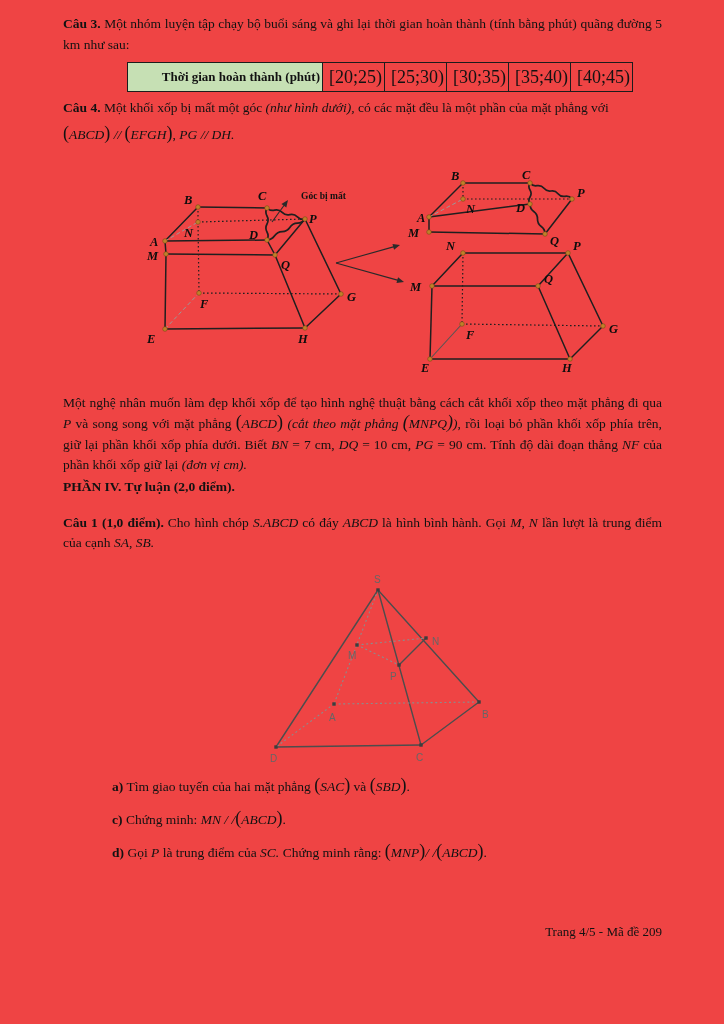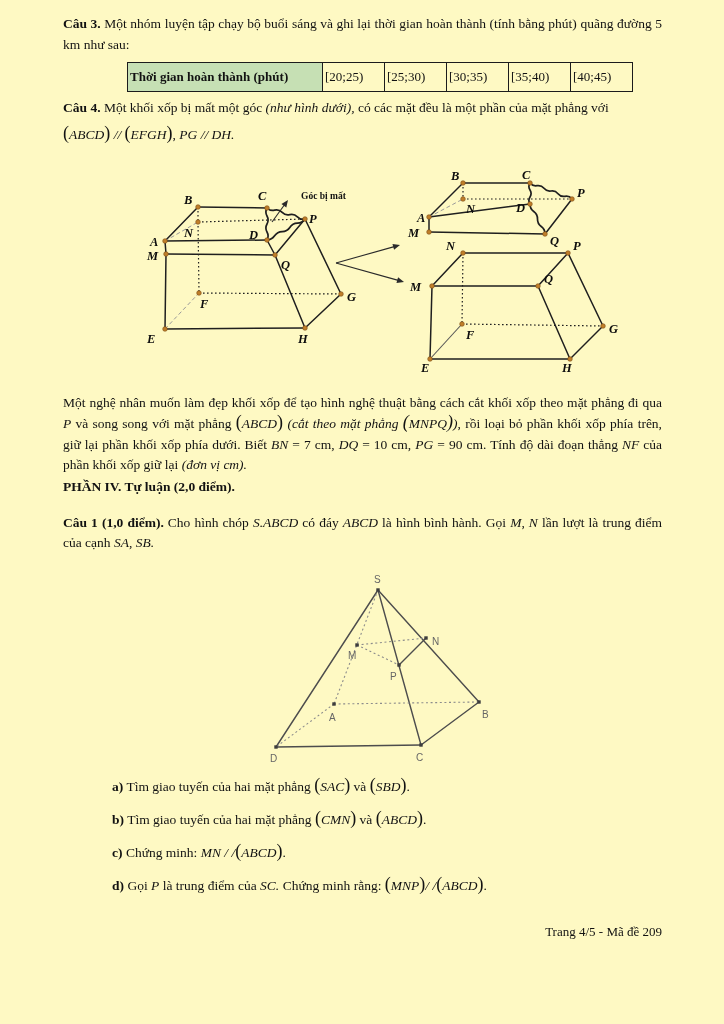--- a/index.html
+++ b/index.html
@@ -1,29 +1,29 @@
 <!DOCTYPE html>
 <html><head>
 <meta charset="utf-8">
 <style>
   html,body{margin:0;padding:0;background:#ffffff;}
-  .page{width:724px;height:1024px;position:relative;background:#fef9c3;box-sizing:border-box;
+  .page{width:724px;height:1024px;position:relative;background:#ef4444;box-sizing:border-box;
         padding:14px 62px 0 63px;font-family:"Liberation Serif",serif;font-size:13.5px;color:#121212;
         overflow:hidden;}
   p{margin:0;line-height:20.5px;}
   .j{text-align:justify;}
   .st-b{font-weight:700;}
   .st-i{font-style:italic;}
   .st-m{font-style:italic;}
   .st-big{font-size:18px;line-height:1;}
   .p-cau3{margin-bottom:0;}
   table.freq{border-collapse:collapse;margin:7px 0 6px 64px;}
-  .freq td{border:1px solid #1c1c1c;text-align:left;vertical-align:middle;padding:0 2px;}
+  .freq td{border:1px solid #1c1c1c;text-align:right;vertical-align:middle;padding:0 2px;}
   .freq .hd{background:#c6e0b4;font-weight:700;width:190px;font-size:13px;}
-  .freq .iv{width:57px;font-size:13px;}
+  .freq .iv{width:57px;font-size:18px;}
   .freq .ct{font-family:"Liberation Sans",sans-serif;font-size:12.5px;}
   .freq .r1 td{height:28px;}
   .freq .r2 td{height:24px;}
   .p-hay{margin-bottom:5px;}
   .p-cau4{margin-bottom:3px;}
   .mathline{line-height:26px;margin-bottom:3px;}
   .figwrap1{position:relative;height:242px;}
   .figwrap1 svg{position:absolute;left:-63px;top:0;}
   .p-artisan{line-height:20.5px;}
   .p-phan4{margin-bottom:16px;line-height:21px;}
@@ -216,18 +216,17 @@
         <text x="416" y="829" class="pyrlab">C</text>
         <text x="482" y="786" class="pyrlab">B</text>
         <text x="329" y="789" class="pyrlab">A</text>
         <text x="348" y="727" class="pyrlab">M</text>
         <text x="432" y="713" class="pyrlab">N</text>
         <text x="390" y="748" class="pyrlab">P</text>
       </svg>
   </div>
 
   <p class="q"><span class="st-b">a)</span><span> Tìm giao tuyến của hai mặt phẳng </span><span class="st-big">(</span><span class="st-m">SAC</span><span class="st-big">)</span><span> và </span><span class="st-big">(</span><span class="st-m">SBD</span><span class="st-big">)</span><span>.</span></p>
-  <p class="q"><span class="st-b">b)</span><span> Tìm giao tuyến của hai mặt phẳng </span><span class="st-big">(</span><span class="st-m">CMN</span><span class="st-big">)</span><span> và </span><span class="st-big">(</span><span class="st-m">ABCD</span><span class="st-big">)</span><span>.</span></p>
   <p class="q"><span class="st-b">c)</span><span> Chứng minh: </span><span class="st-m">MN</span><span class="st-m"> / /</span><span class="st-big">(</span><span class="st-m">ABCD</span><span class="st-big">)</span><span>.</span></p>
   <p class="q"><span class="st-b">d)</span><span> Gọi </span><span class="st-m">P</span><span> là trung điểm của </span><span class="st-m">SC.</span><span> Chứng minh rằng: </span><span class="st-big">(</span><span class="st-m">MNP</span><span class="st-big">)</span><span class="st-m">/ /</span><span class="st-big">(</span><span class="st-m">ABCD</span><span class="st-big">)</span><span>.</span></p>
 
   <div class="footer">Trang 4/5 - Mã đề  209</div>
 </div>
 
 </body></html>

